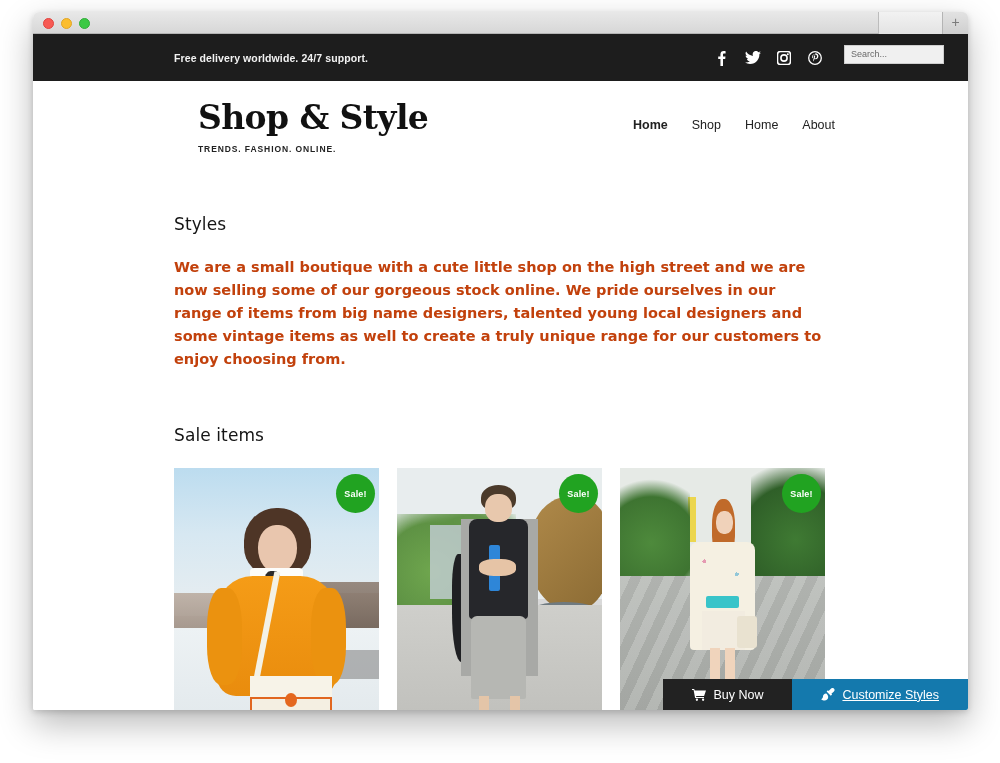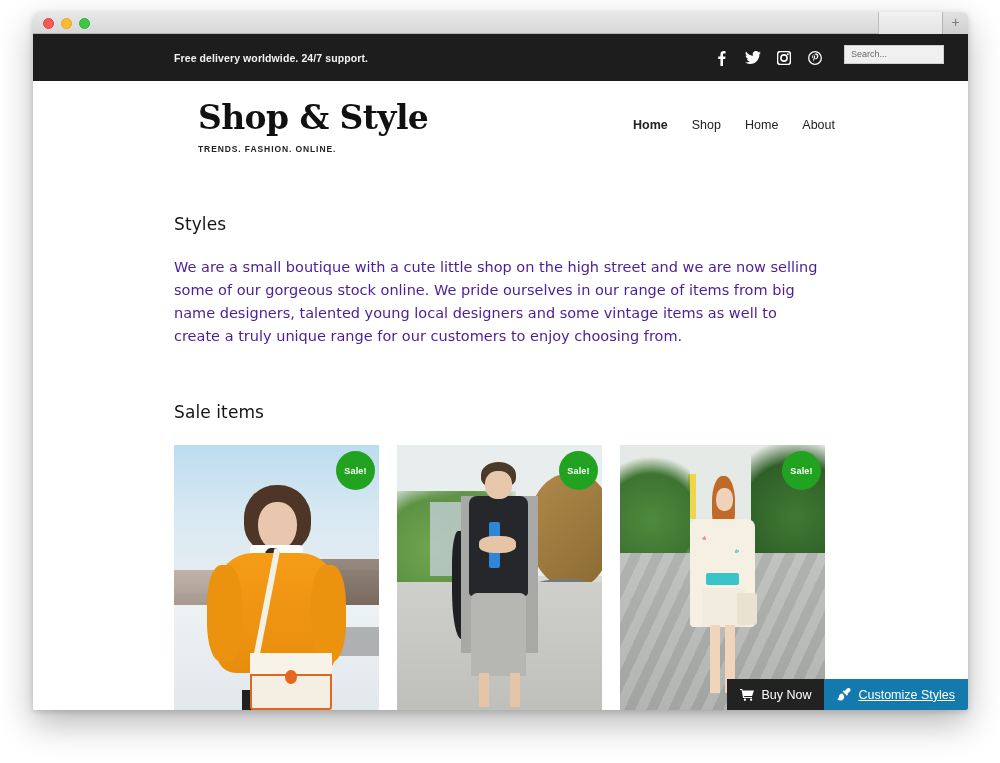--- a/index.html
+++ b/index.html
@@ -185,22 +185,23 @@
     letter-spacing: 0.1px;
   }
 
   .welcome-block { margin-top: 49px; }
 
   .welcome-body {
     margin-top: 22px;
     max-width: 650px;
     font-size: 14.5px;
     line-height: 23px;
-    color: #4c1d95;
+    color: #c2410c;
     font-family: "DejaVu Sans", sans-serif;
+    font-weight: bold;
   }
 
   .sale-heading { margin-top: 54px; }
 
   .product-grid {
     margin-top: 17px;
     display: flex;
     gap: 18px;
   }
 
@@ -352,21 +353,21 @@
     bottom: 0;
     display: flex;
     height: 31px;
     z-index: 50;
     font-size: 12.5px;
   }
   .action-btn {
     display: flex;
     align-items: center;
     gap: 7px;
-    padding: 0 13px;
+    padding: 0 29px;
     color: #ffffff;
     cursor: pointer;
     white-space: nowrap;
   }
   .action-btn.buy      { background: #222222; }
   .action-btn.customize{ background: #1479ad; text-decoration: underline; }
   .action-btn svg { display: block; }
 </style>
 </head>
 <body>

